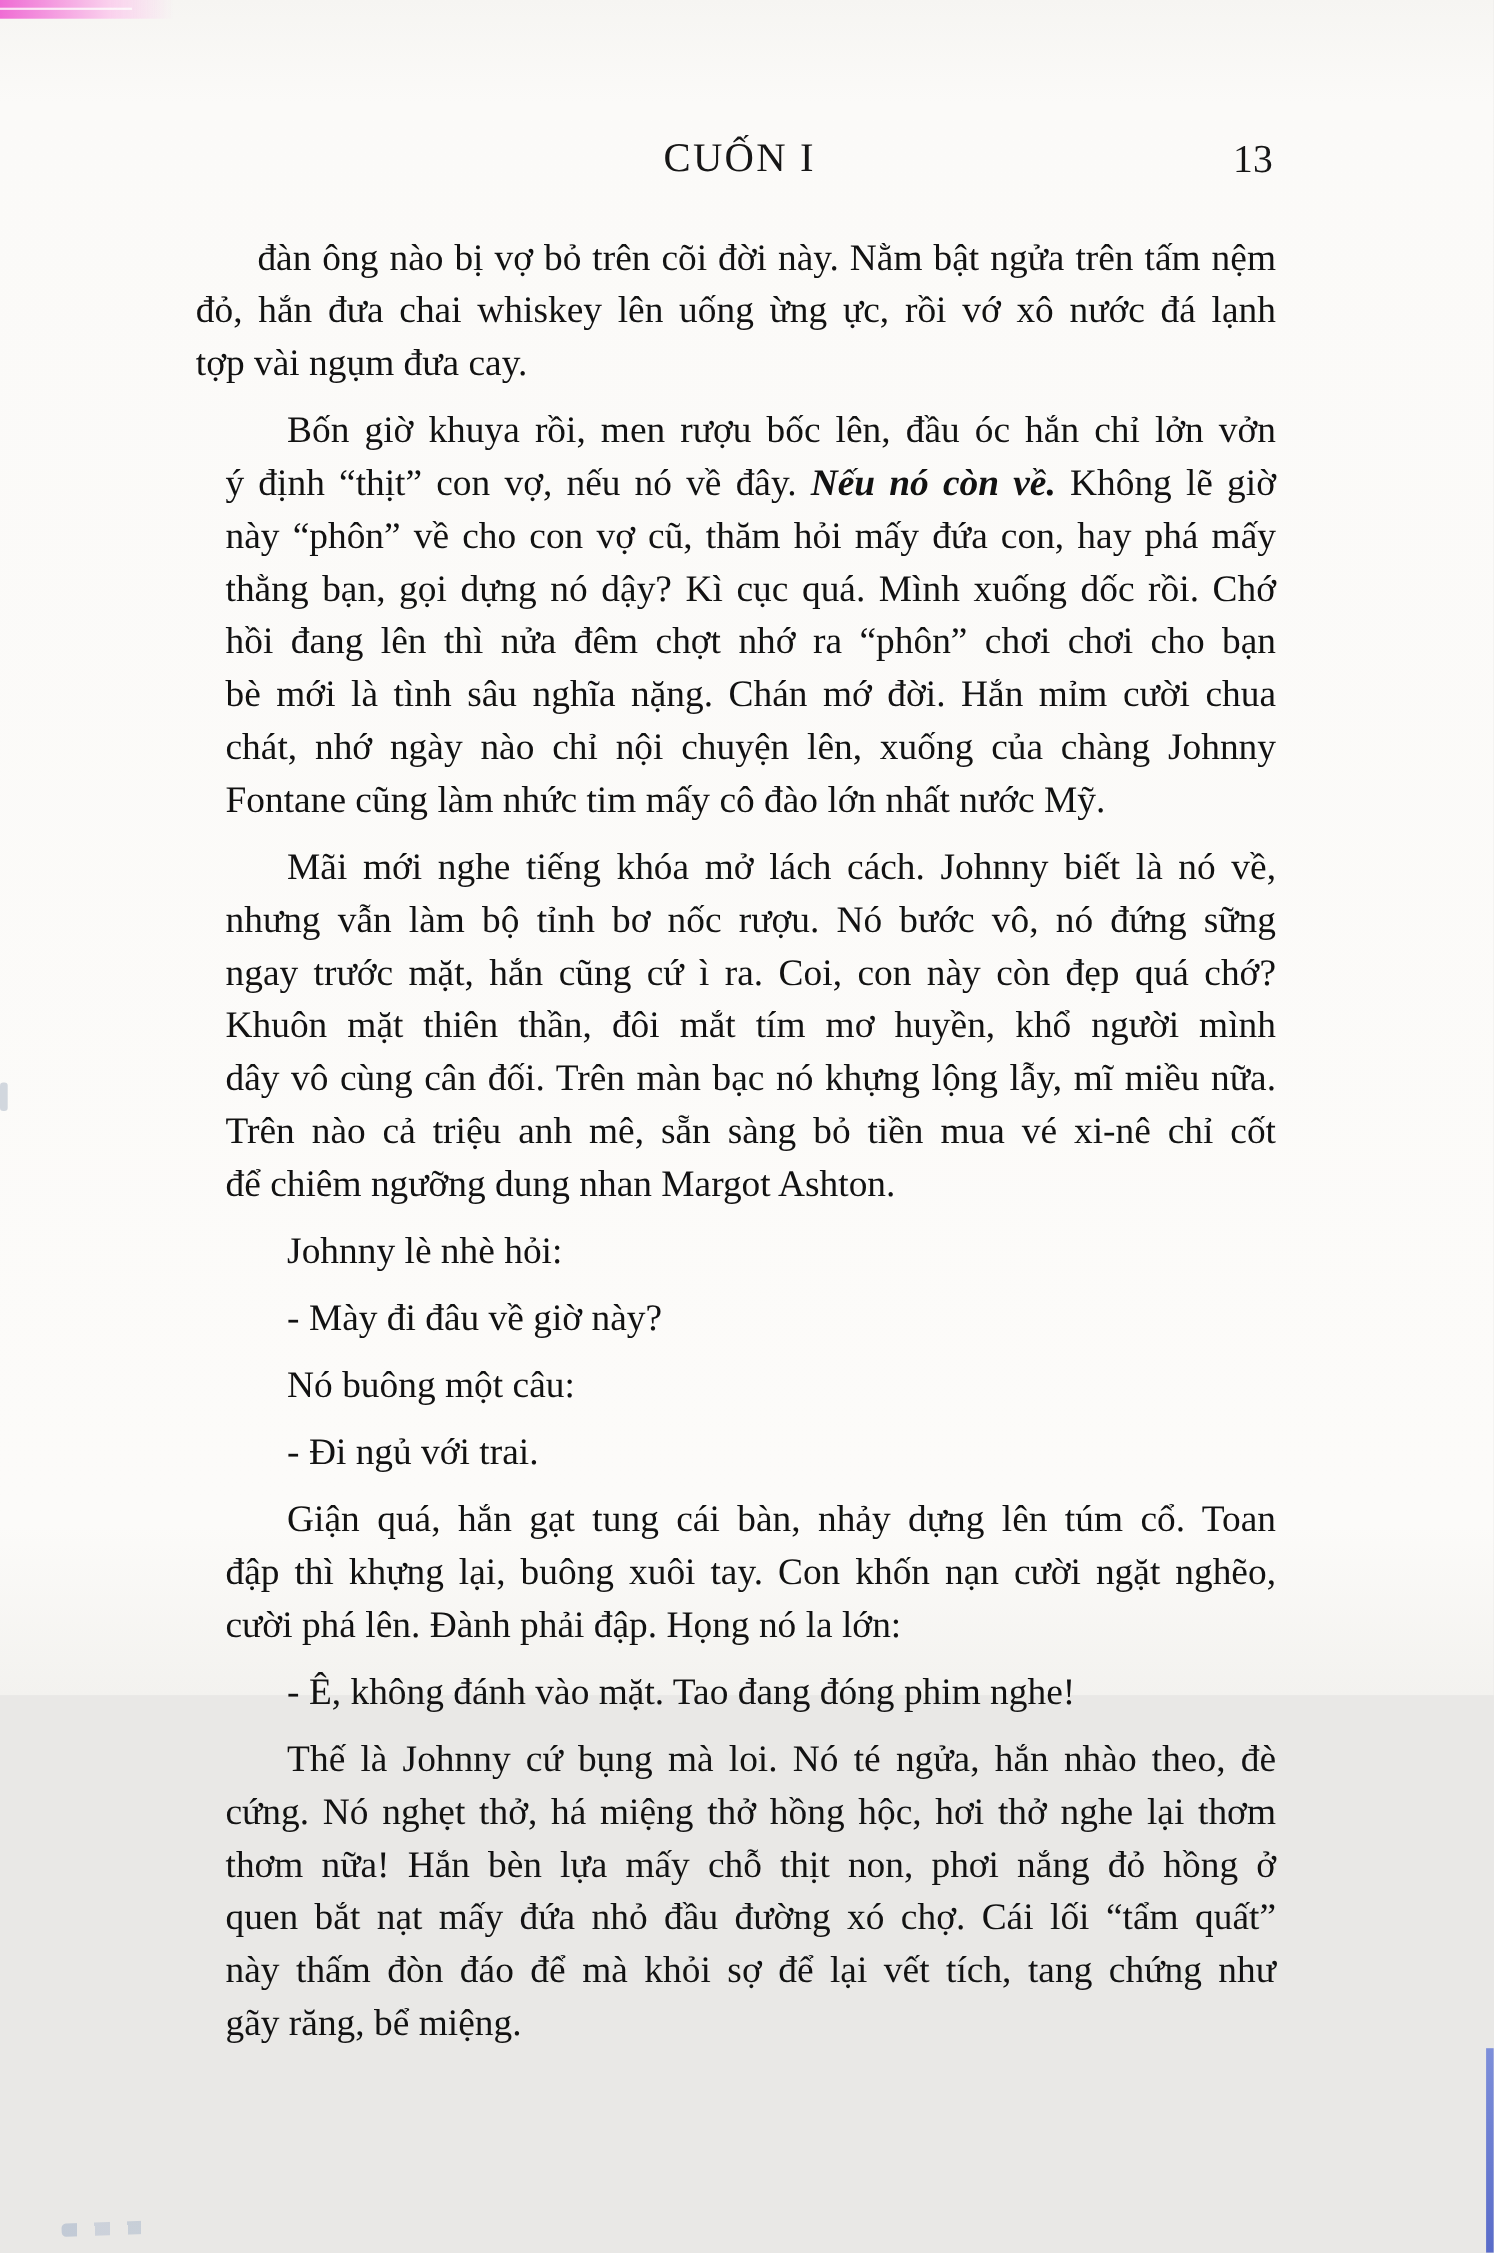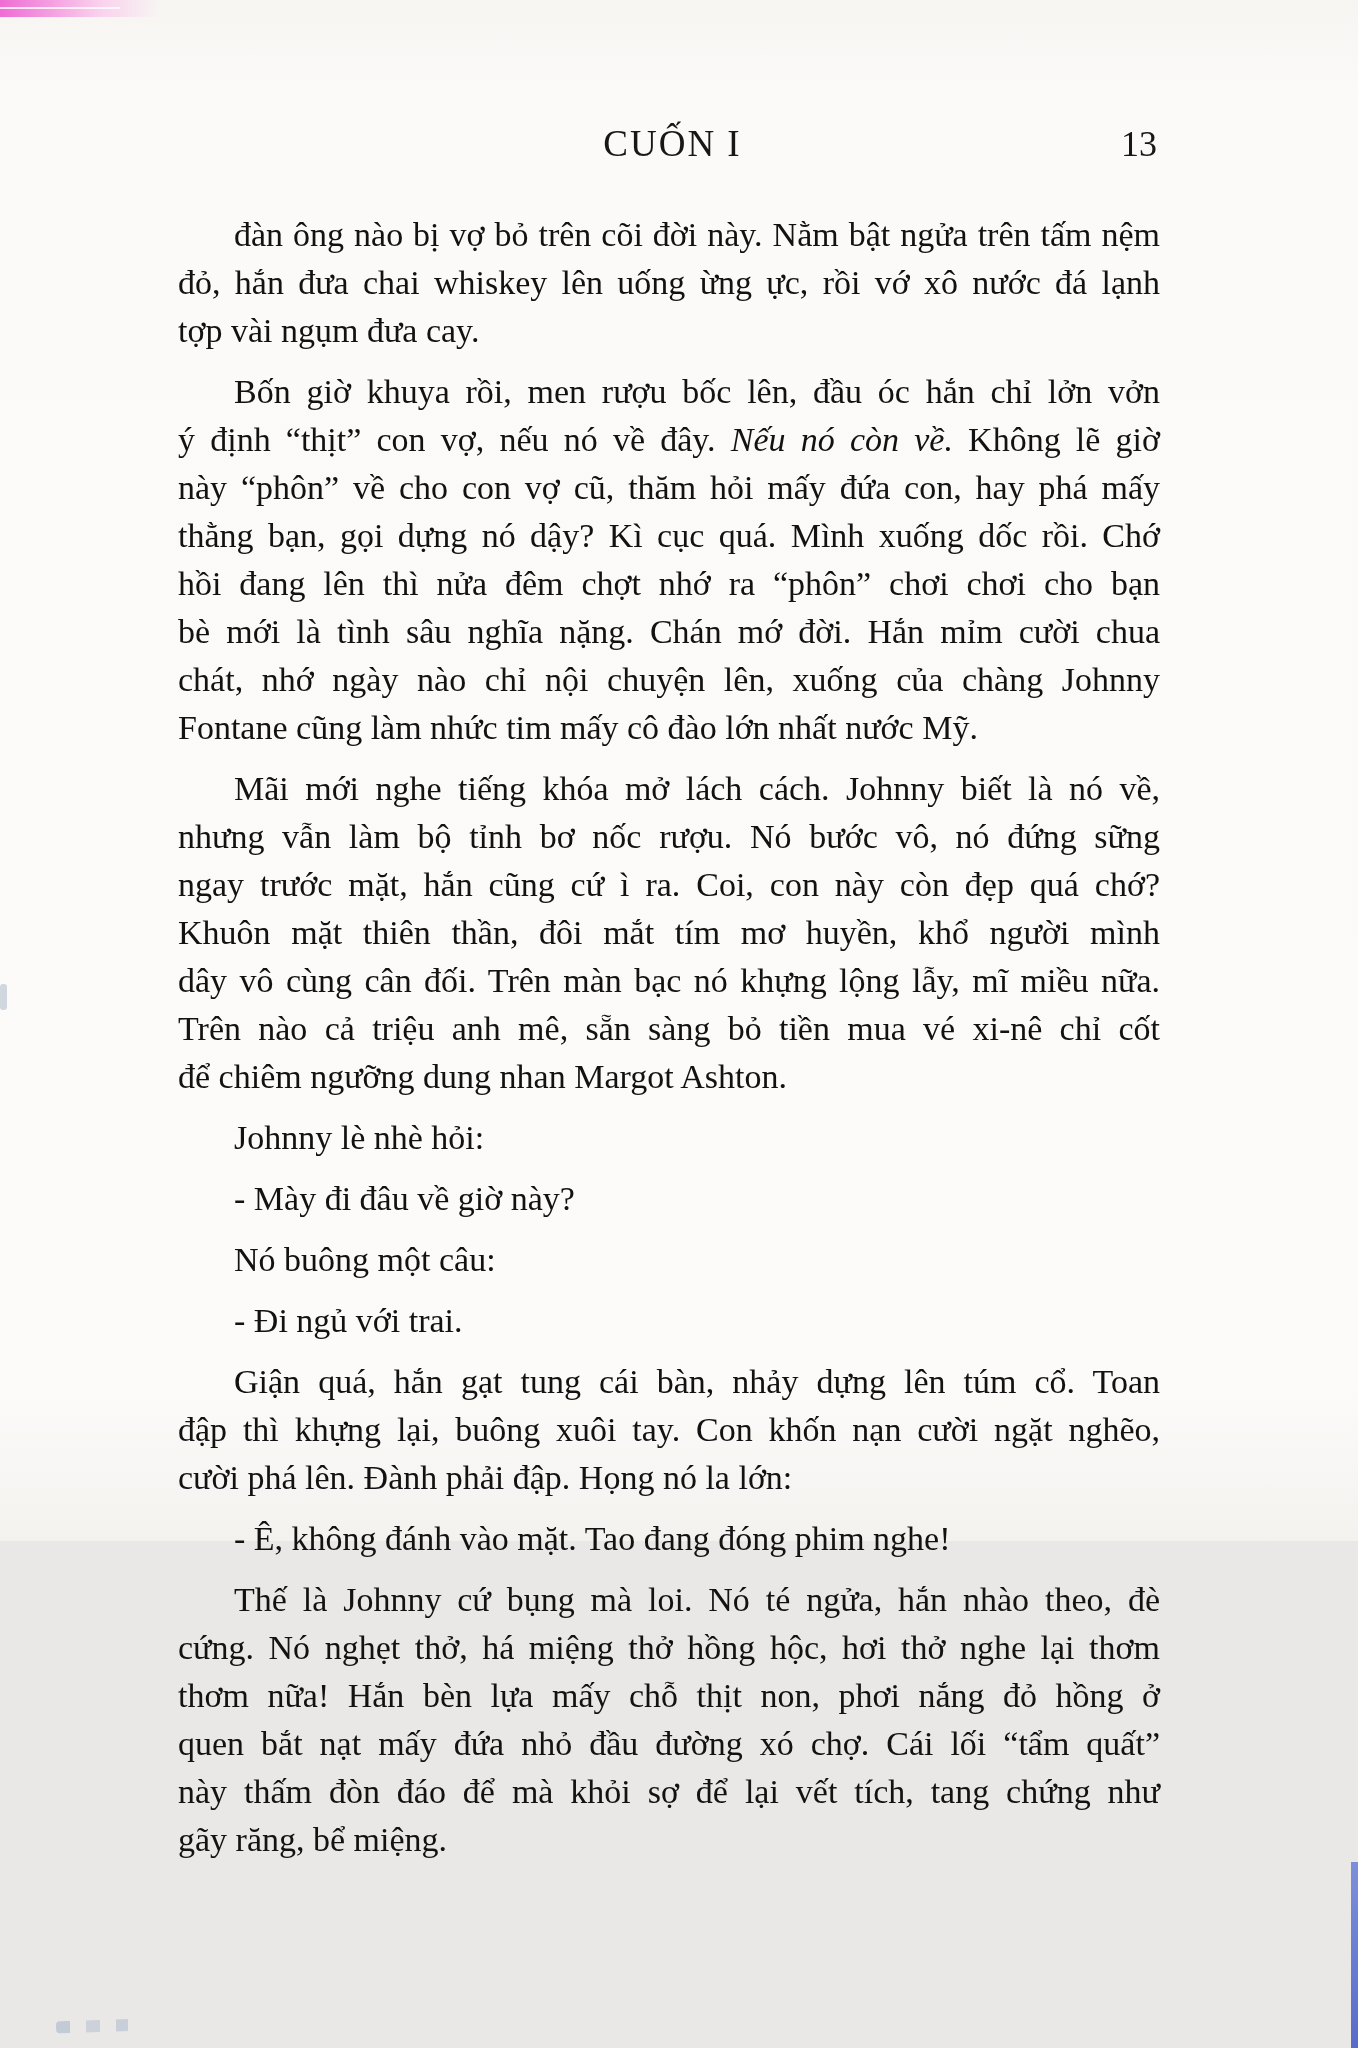--- a/index.html
+++ b/index.html
@@ -49,34 +49,34 @@
   }
   .page-number{
     position:absolute;right:10px;top:1px;font-size:36px;color:#171717;
   }
   
   .body-text{
     position:absolute;left:178px;top:211px;width:982px;
     font-size:34px;line-height:48px;color:#121212;
   }
   .paragraph{margin:0;}
-  .paragraph + .paragraph{margin-top:13px;}
+  .paragraph + .paragraph{margin-top:13px;margin-left:27px;}
   .line{
     text-align:justify;
     text-align-last:justify;
     -moz-text-align-last:justify;
     white-space:normal;
   }
   .line.last{
     text-align:right;
     text-align-last:left;
     -moz-text-align-last:left;
   }
   .line.first{padding-left:56px;}
-  .line i{font-style:italic;}
+  .line i{font-style:italic;font-weight:bold;}
 </style>
 </head>
 <body>
 
 <div class="page">
 
   <div class="artifact-pink">
     <div class="artifact-pink-line"></div>
   </div>
   <div class="artifact-left-streak"></div>

